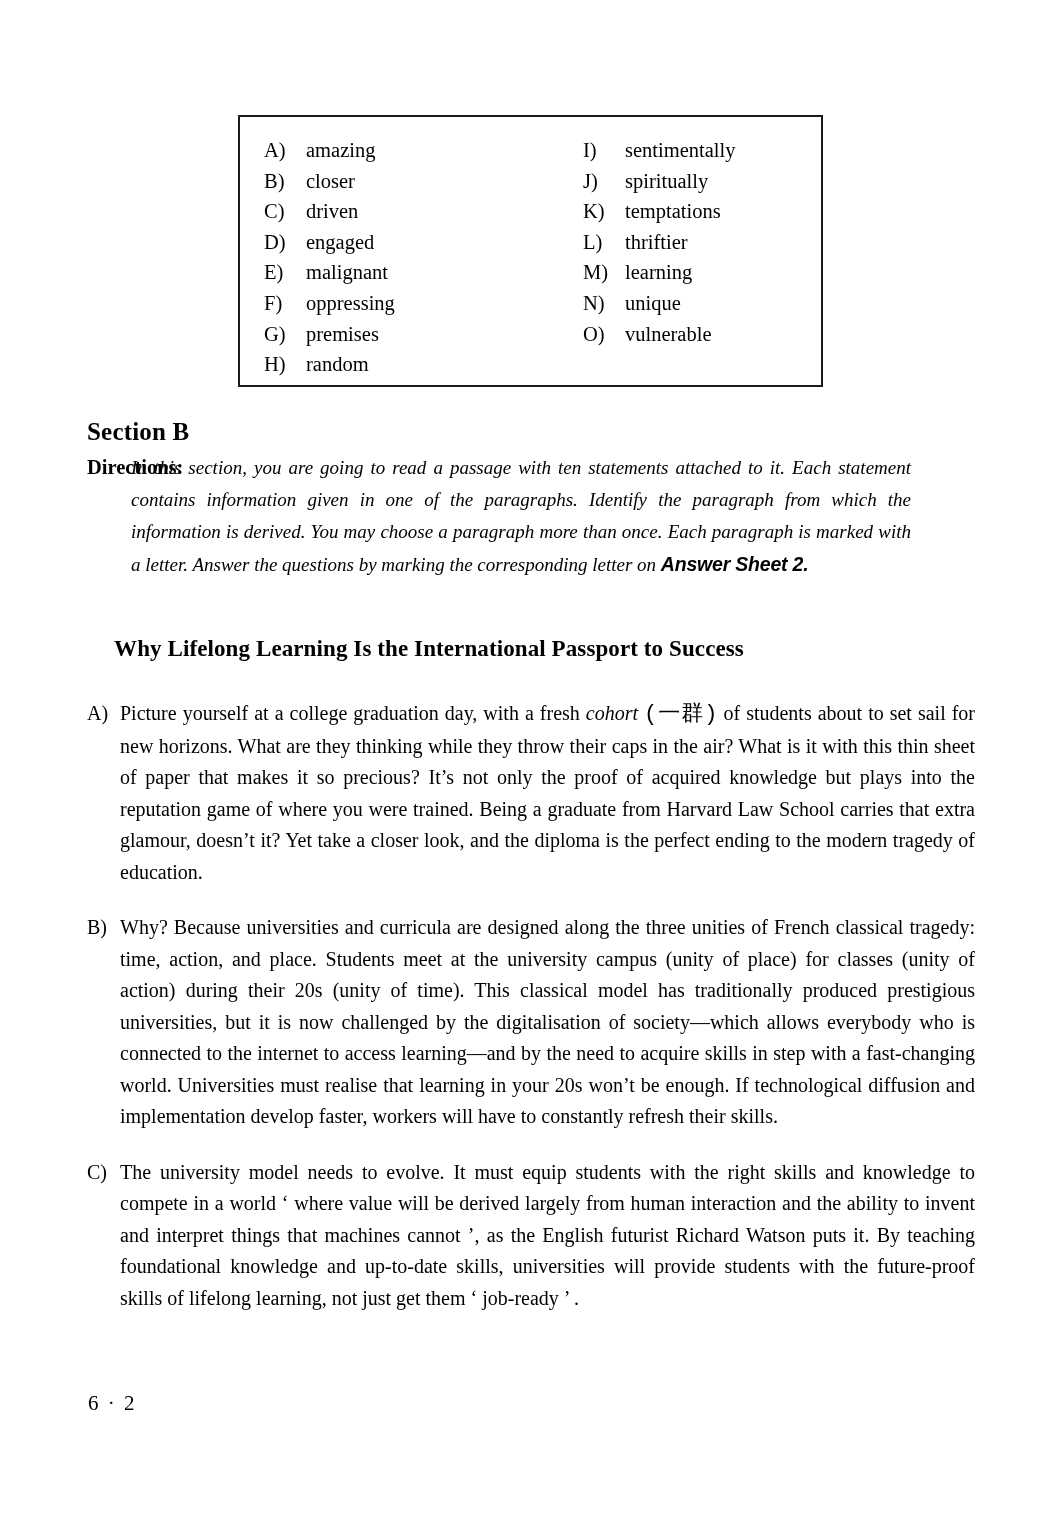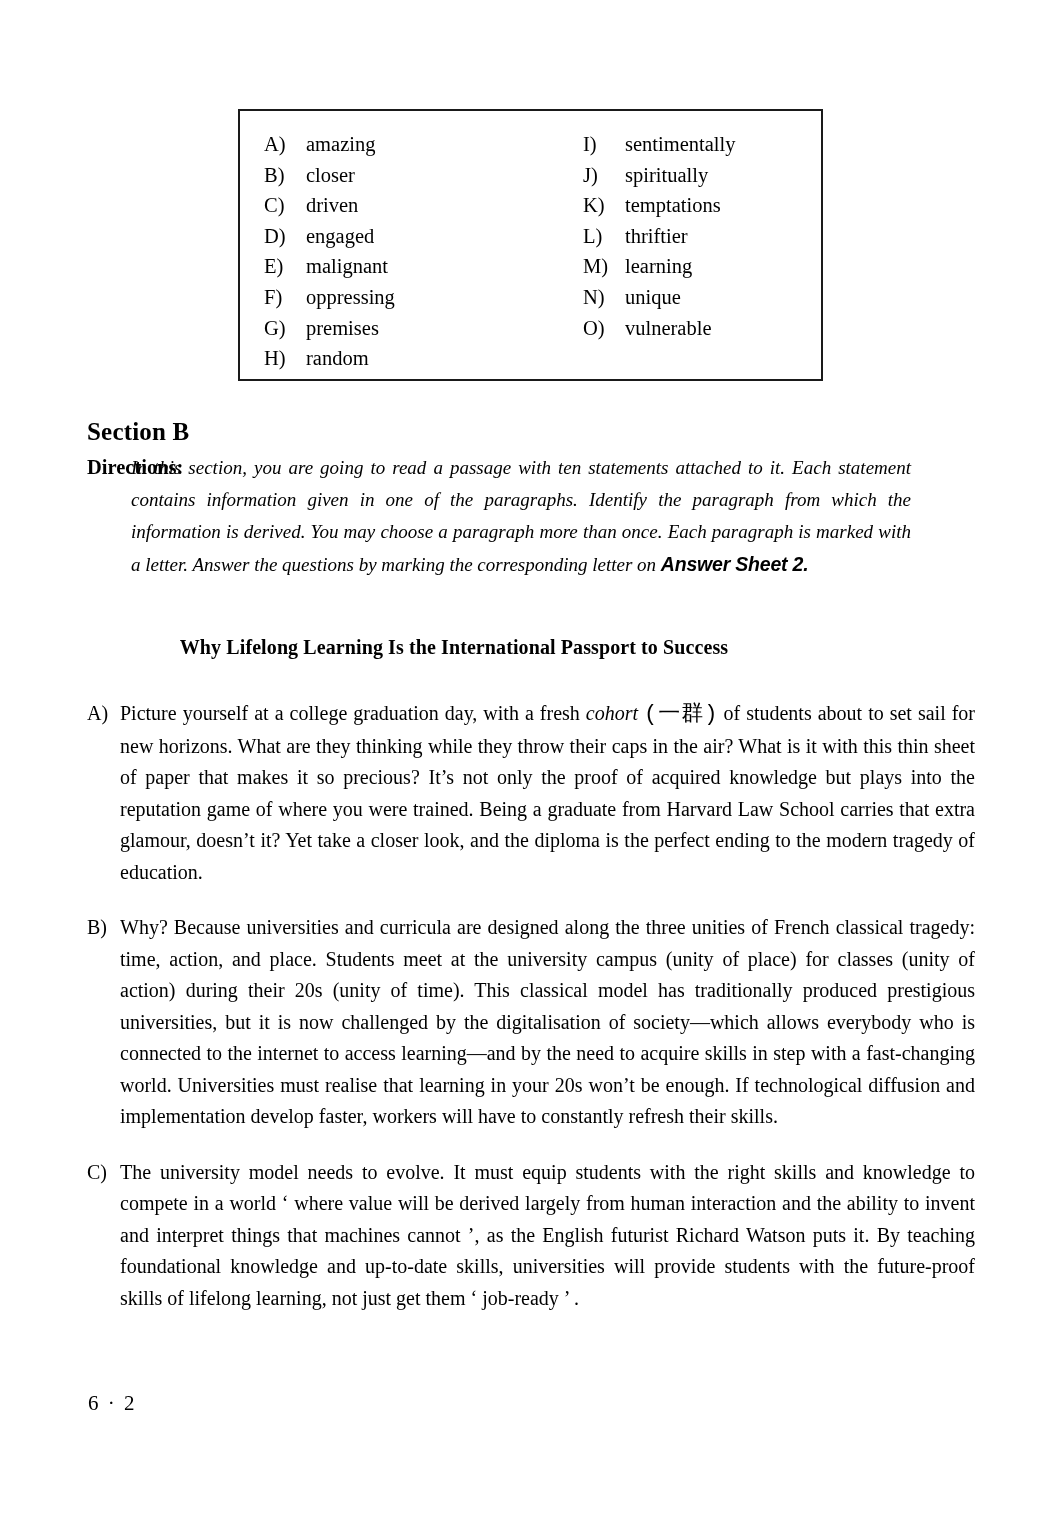--- a/index.html
+++ b/index.html
@@ -13,21 +13,21 @@
     position: relative;
     font-family: "Liberation Serif", "DejaVu Serif", serif;
     color: #000000;
     overflow: hidden;
   }
 
   
   #wordbank {
     position: absolute;
     left: 238px;
-    top: 109px;
+    top: 115px;
     width: 585px;
     height: 272px;
     border: 2px solid #1a1a1a;
     box-sizing: border-box;
   }
   .wb-col {
     position: absolute;
     top: 18px;
   }
   .wb-col.left  { left: 24px; }
@@ -86,24 +86,23 @@
     letter-spacing: -0.2px;
   }
 
   
   #passage-title {
     position: absolute;
     left: 0;
     top: 636px;
     width: 858px;
     text-align: center;
-    font-size: 20px;
+    font-size: 23px;
     font-weight: bold;
     letter-spacing: 0.1px;
-    padding-left: 25px;
   }
 
   
   #passage {
     position: absolute;
     left: 87px;
     top: 698px;
     width: 890px;
   }
   .para {

